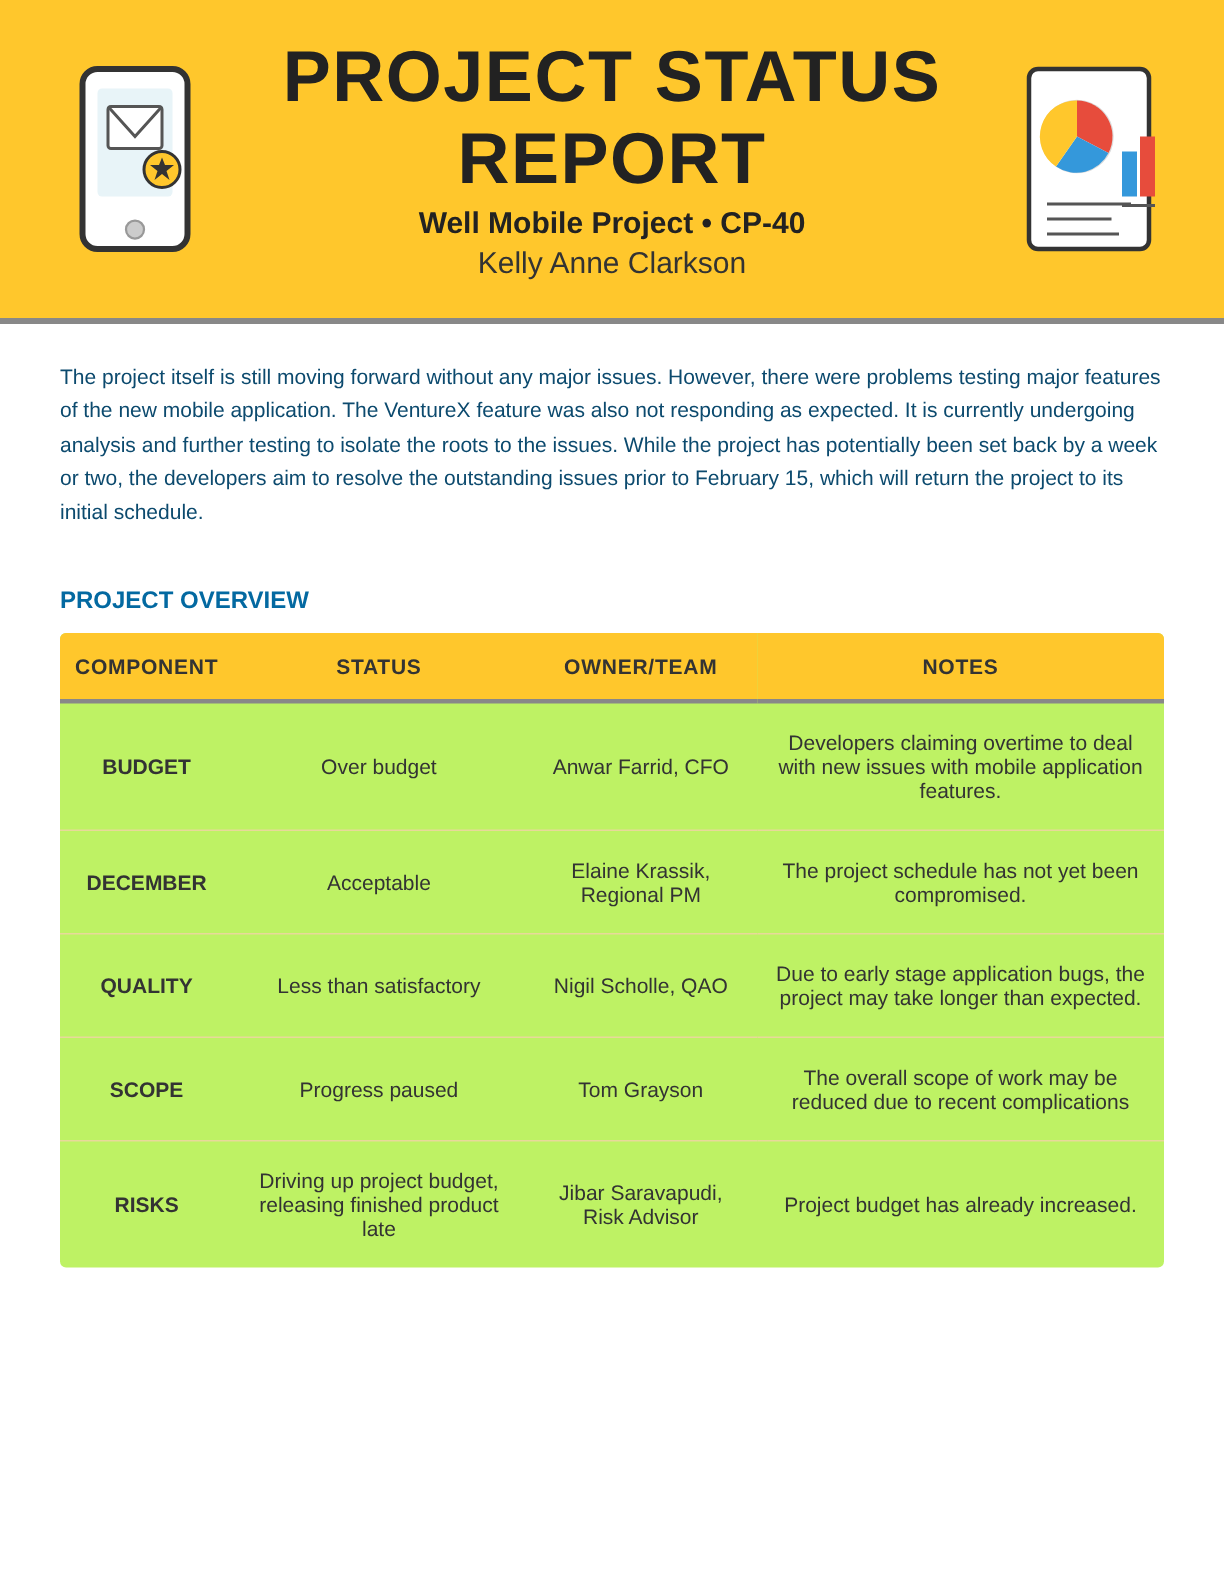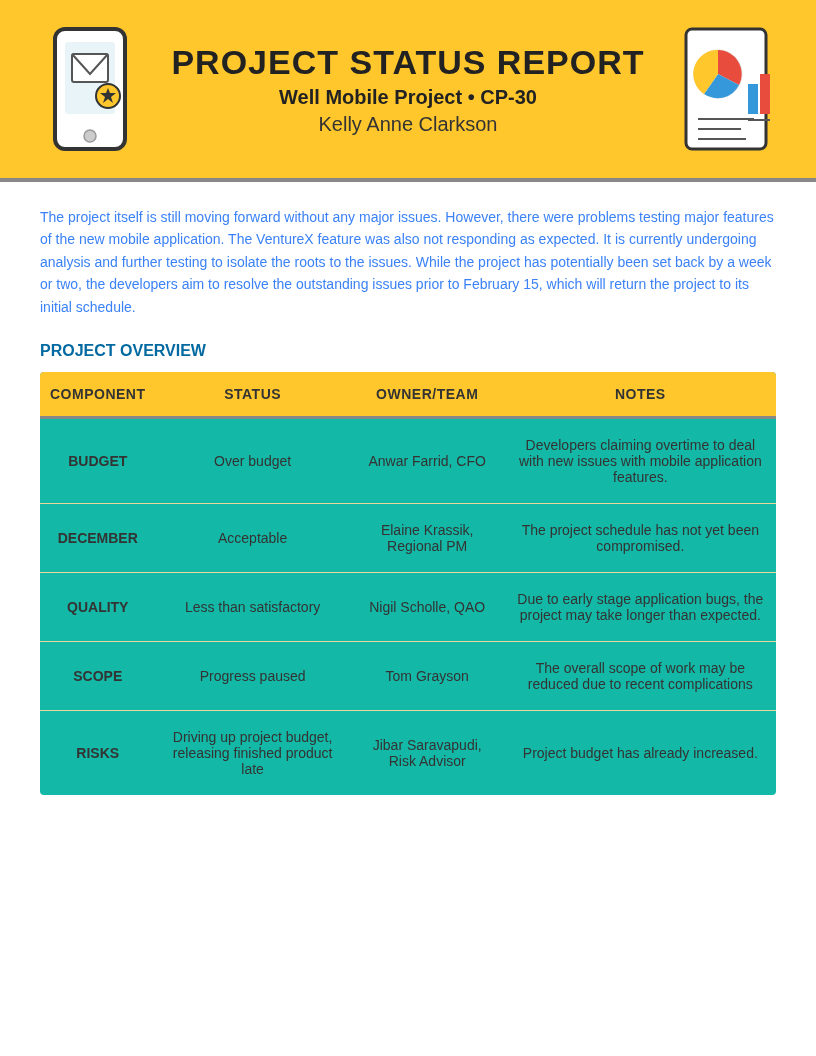--- a/index.html
+++ b/index.html
@@ -17,21 +17,21 @@
       padding: 24px 40px;
       display: flex;
       align-items: center;
       justify-content: space-between;
     }
     .header-center {
       text-align: center;
       flex: 1;
     }
     .header-title {
-      font-size: 34px;
+      font-size: 48px;
       font-weight: 900;
       color: #222;
       letter-spacing: 1px;
     }
     .header-subtitle {
       font-size: 20px;
       font-weight: 700;
       color: #222;
       margin-top: 4px;
     }
@@ -66,36 +66,36 @@
     .date-label {
       font-weight: 900;
       font-size: 15px;
       margin-bottom: 10px;
       color: #111;
     }
 
     .intro-text {
       font-size: 14px;
       line-height: 1.6;
-      color: #3b82f6;
-      margin-bottom: 24px;
+      color: #0c4a6e;
+      margin-bottom: 40px;
     }
 
     .section-title {
       font-weight: 900;
       font-size: 16px;
       margin-bottom: 12px;
       color: #0369a1;
     }
 
     
     .project-table {
       width: 100%;
       border-collapse: collapse;
-      background: #14b8a6;
+      background: #bef264;
       border-radius: 4px;
       overflow: hidden;
     }
 
     .table-header {
       background: #FFC72C;
     }
     .table-header th {
       font-weight: 900;
       font-size: 14px;
@@ -143,21 +143,21 @@
     <polyline points="32,30 50,50 68,30" fill="none" stroke="#555" stroke-width="2"></polyline>
 
     <circle cx="68" cy="72" r="12" fill="#FFC72C" stroke="#333" stroke-width="2"></circle>
     <polygon points="68,64 70,69 76,69 71,73 73,79 68,75 63,79 65,73 60,69 66,69" fill="#333"></polygon>
 
     <circle cx="50" cy="112" r="6" fill="#ccc" stroke="#999" stroke-width="1.5"></circle>
   </svg>
 
   <div class="header-center">
     <div class="header-title">PROJECT STATUS REPORT</div>
-    <div class="header-subtitle">Well Mobile Project • CP-30</div>
+    <div class="header-subtitle">Well Mobile Project • CP-40</div>
     <div class="header-name">Kelly Anne Clarkson</div>
   </div>
 
   <svg class="report-icon" viewBox="0 0 100 130" xmlns="http://www.w3.org/2000/svg">
     <rect x="10" y="5" width="80" height="120" rx="6" fill="#fff" stroke="#333" stroke-width="3"></rect>
 
     <line x1="22" y1="95" x2="78" y2="95" stroke="#555" stroke-width="2"></line>
     <line x1="22" y1="105" x2="65" y2="105" stroke="#555" stroke-width="2"></line>
     <line x1="22" y1="115" x2="70" y2="115" stroke="#555" stroke-width="2"></line>
 

